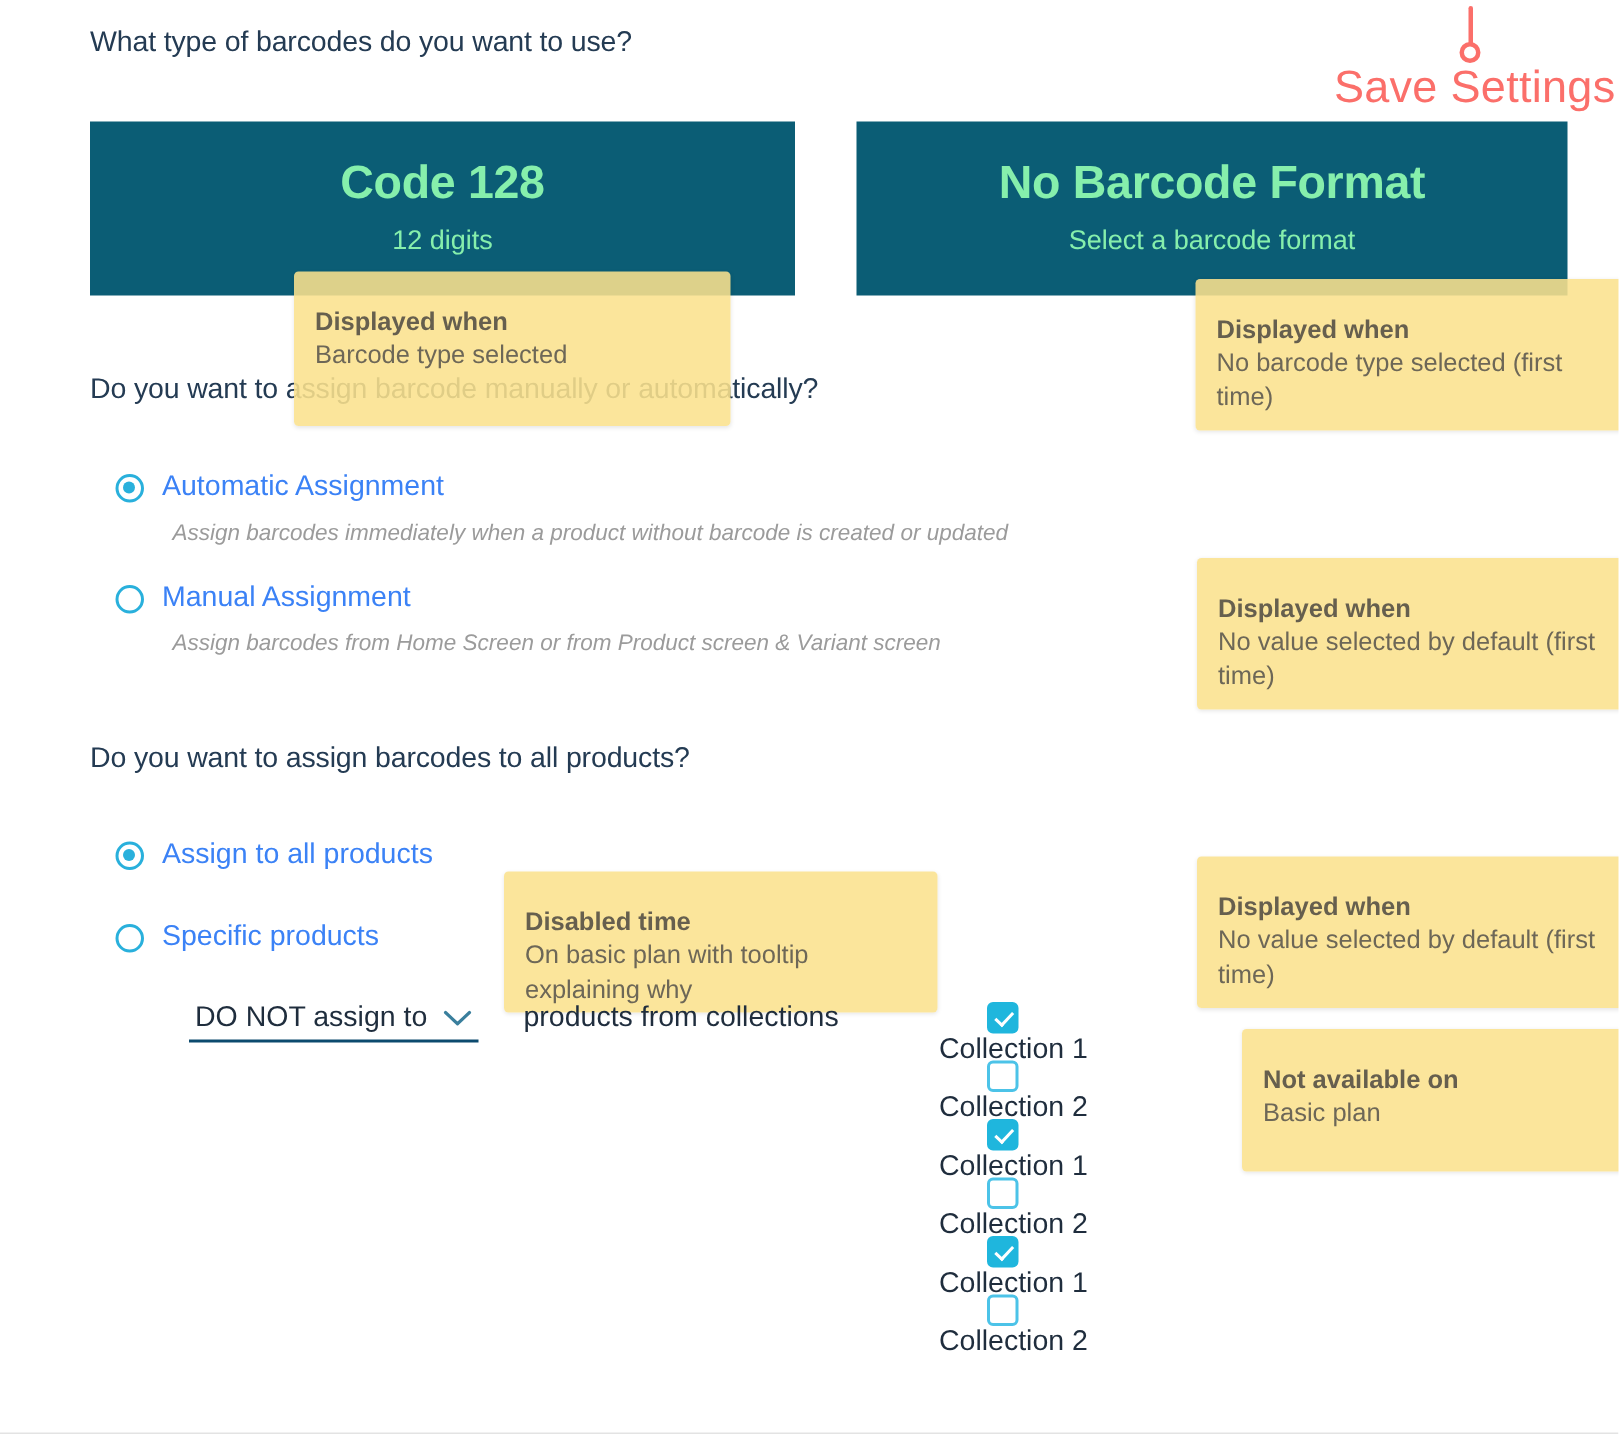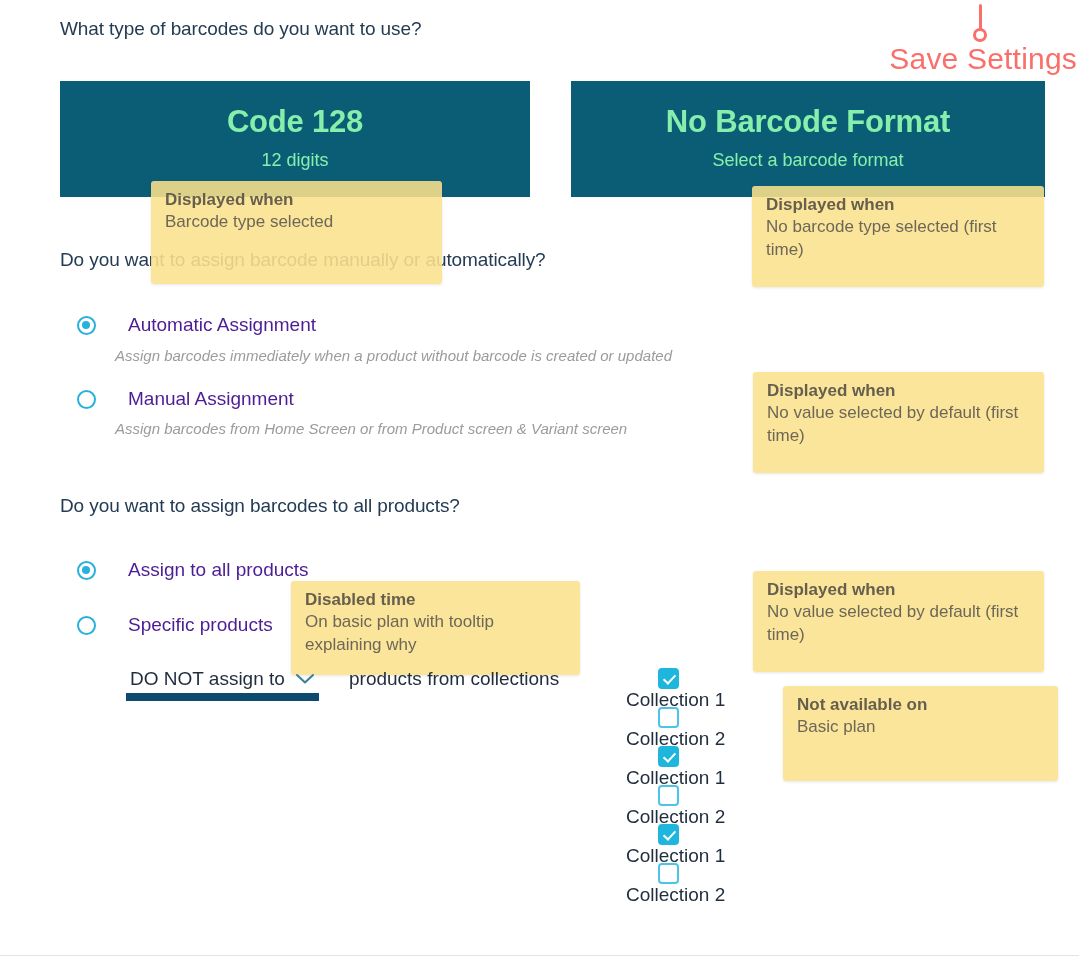--- a/index.html
+++ b/index.html
@@ -87,23 +87,24 @@
     margin-top: 8px;
     font-weight: normal;
   }
 
   
   .note {
     position: absolute;
     background: rgba(250, 225, 141, 0.88);
     border-radius: 3px;
     box-sizing: border-box;
-    padding: 8px 14px 12px 14px;
+    padding: 23px 14px 12px 14px;
     box-shadow: 0 1px 3px rgba(0,0,0,0.10);
     line-height: 1.32;
+    margin-left: 45px;
   }
   .note .note-title {
     font-size: 17px;
     font-weight: bold;
     color: #665f4e;
     display: block;
   }
   .note .note-body {
     font-size: 17px;
     color: #6d6757;
@@ -131,38 +132,38 @@
     position: absolute;
     left: 3px;
     top: 3px;
     width: 8px;
     height: 8px;
     border-radius: 50%;
     background: #29b0dc;
   }
   .radio-label {
     font-size: 19px;
-    color: #4c1d95;
-    margin-left: 32px;
+    color: #3b82f6;
+    margin-left: 12px;
     white-space: nowrap;
   }
   .radio-help {
     position: absolute;
     font-size: 15px;
     font-style: italic;
     color: #9b9b9b;
     white-space: nowrap;
   }
 
   
   .dropdown {
     position: absolute;
     display: flex;
     align-items: center;
-    border-bottom: 8px solid #0c4a6e;
+    border-bottom: 2px solid #0c4a6e;
     padding: 0 4px 3px 4px;
   }
   .dropdown .dd-text {
     font-size: 19px;
     color: #1f2d3d;
     white-space: nowrap;
   }
   .dropdown .chev {
     margin-left: 10px;
     display: inline-flex;

